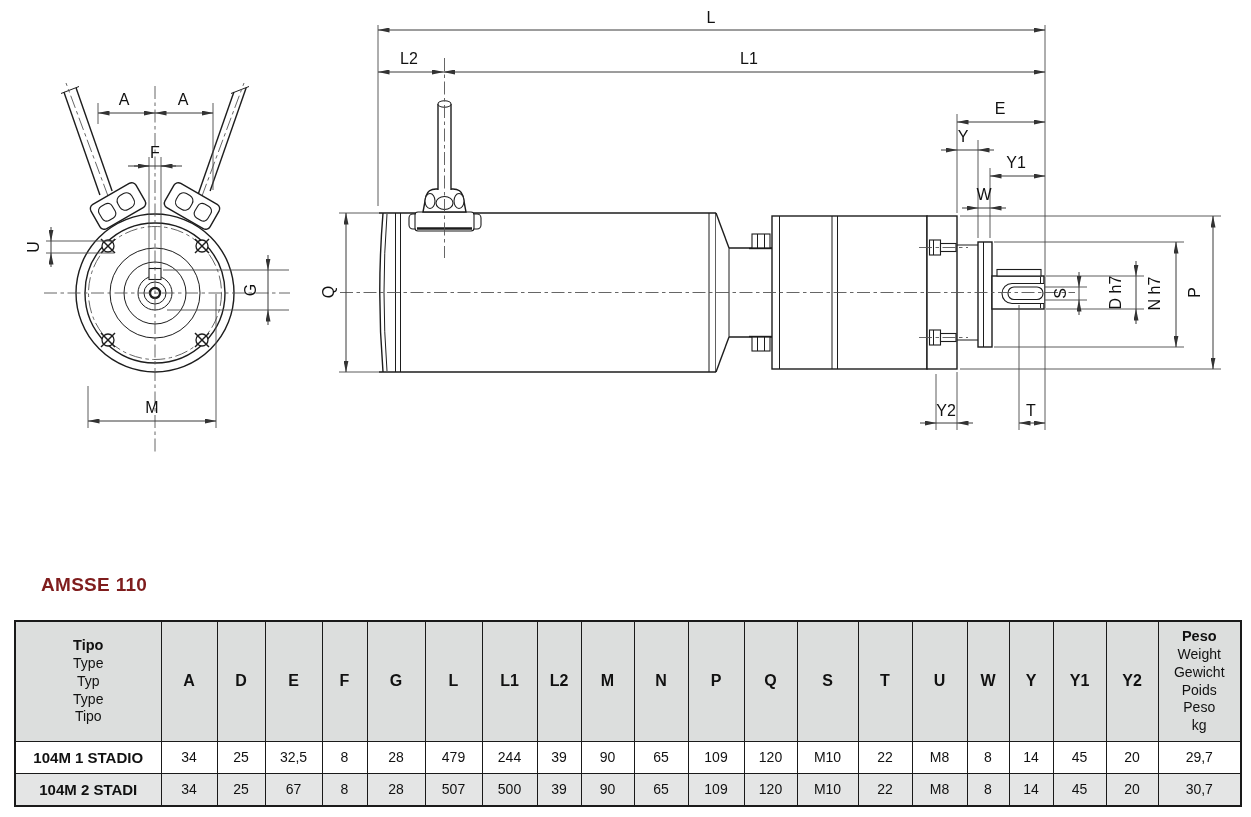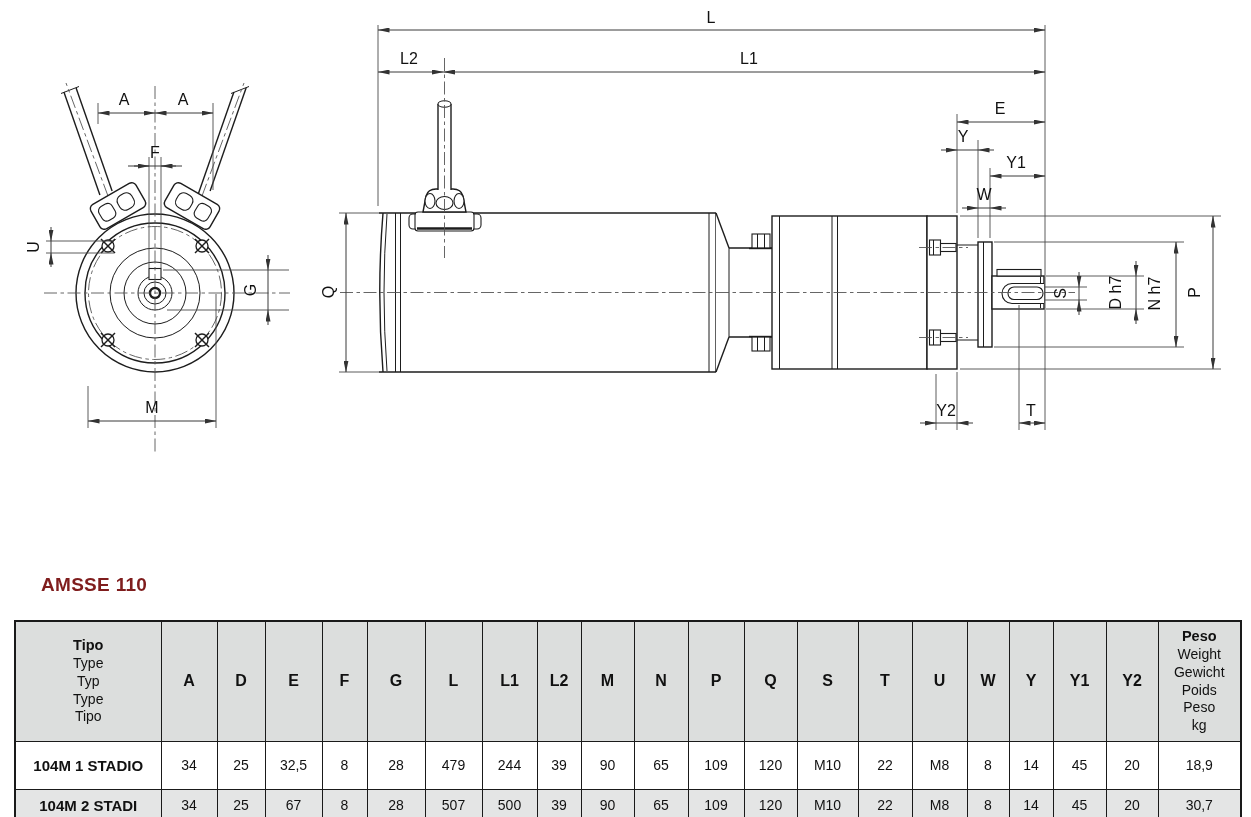--- a/index.html
+++ b/index.html
@@ -17,21 +17,21 @@
   .page-title{position:absolute;left:13px;top:574px;font-size:19px;font-weight:bold;color:#7f1d1d;
               letter-spacing:0.3px;margin-left:28px;}
   table.dims{position:absolute;left:14px;top:620px;border-collapse:collapse;table-layout:fixed;
              width:1226px;border:2.5px solid #1a1a1a;}
   table.dims th,table.dims td{border:1.6px solid #1a1a1a;text-align:center;vertical-align:middle;
              padding:0;color:#111;}
   table.dims thead tr{height:120px;}
   table.dims thead th{background:#dcdedd;font-size:16px;font-weight:bold;}
   table.dims .hstack{font-weight:normal;font-size:14px;line-height:1.28;}
   table.dims .hstack .b{font-weight:bold;font-size:14.5px;}
-  table.dims tbody tr.r0{height:48px;background:#ffffff;}
+  table.dims tbody tr.r0{height:32px;background:#ffffff;}
   table.dims tbody tr.r1{height:33px;background:#e4e5e5;margin-left:28px;}
   table.dims tbody th{font-size:15px;font-weight:bold;background:inherit;}
   table.dims tbody td{font-size:14px;font-weight:normal;}
 </style>
 </head>
 <body>
 
 <div class="sheet">
 
   <svg class="drawing" width="1251" height="565" viewBox="0 0 1251 565">
@@ -424,21 +424,21 @@
         <td>65</td>
         <td>109</td>
         <td>120</td>
         <td>M10</td>
         <td>22</td>
         <td>M8</td>
         <td>8</td>
         <td>14</td>
         <td>45</td>
         <td>20</td>
-        <td>18,9</td>
+        <td>29,7</td>
       </tr>
       <tr class="r1">
         <th>104M 2 STADI</th>
         <td>34</td>
         <td>25</td>
         <td>67</td>
         <td>8</td>
         <td>28</td>
         <td>507</td>
         <td>500</td>

